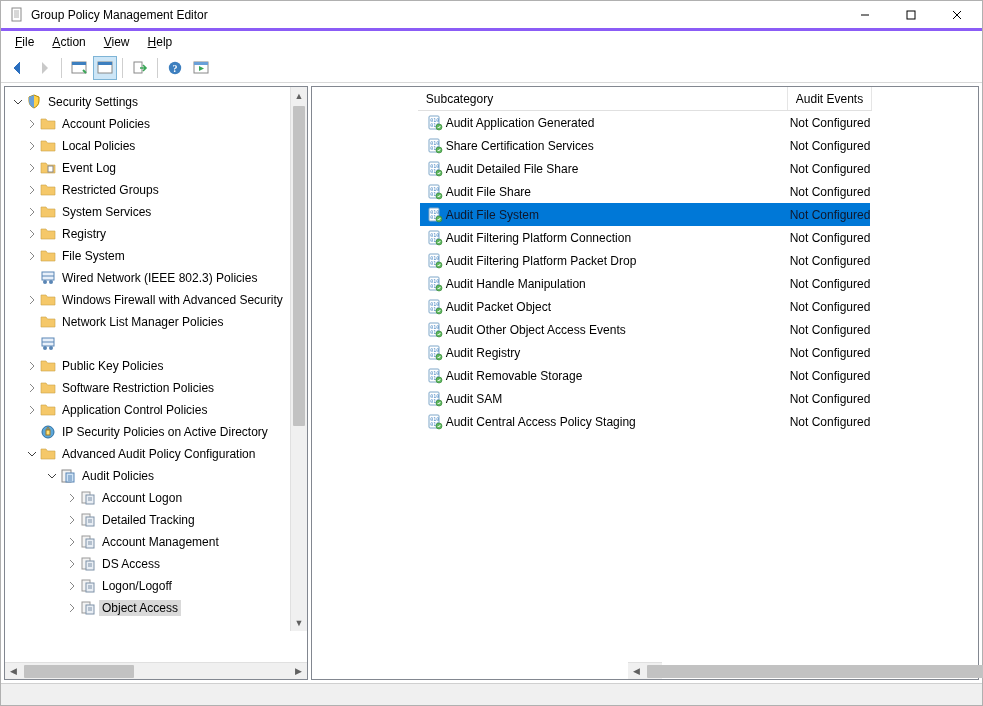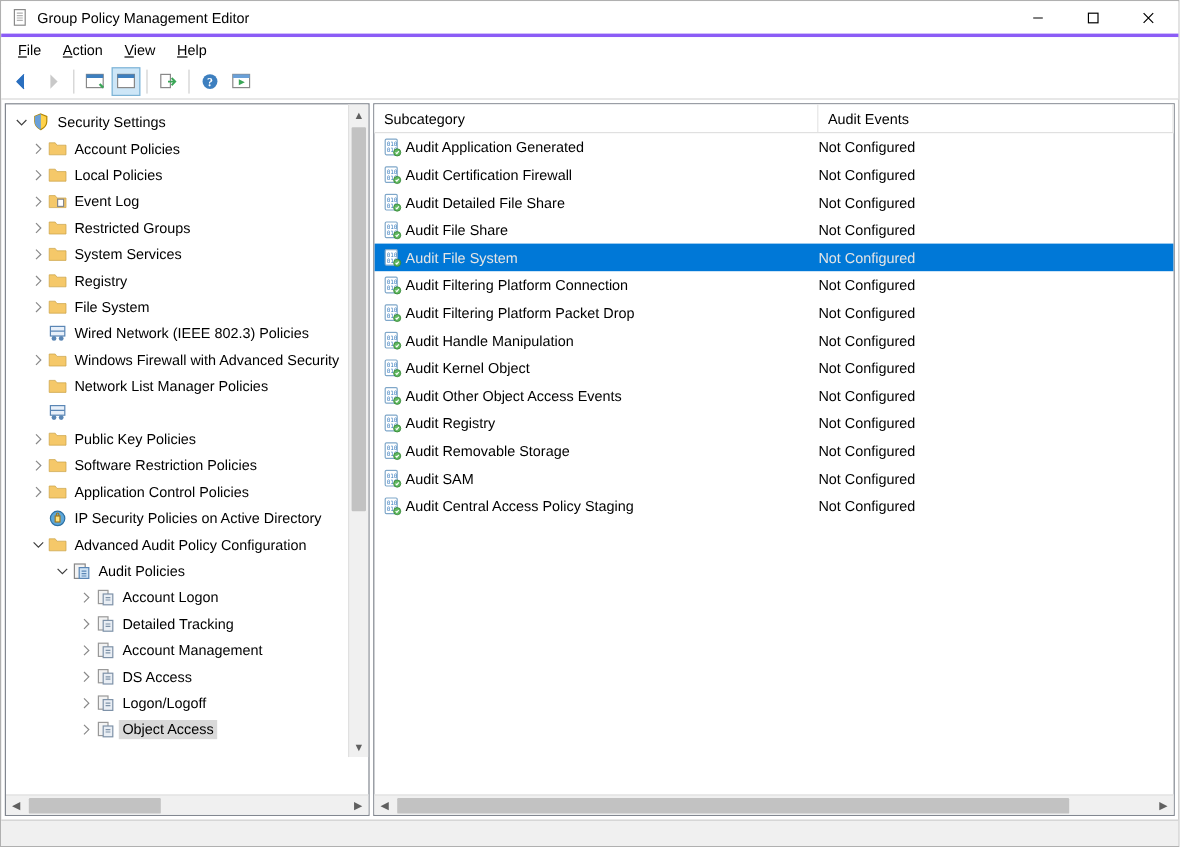--- a/index.html
+++ b/index.html
@@ -80,21 +80,21 @@
     gap: 3px;
     min-height:0;
   }
   .panel {
     border: 1px solid #828790;
     background: #fff;
     display: flex; flex-direction: column;
     min-height:0;
   }
   .tree-panel { width: 304px; gap: 31px; }
-  .list-panel { flex: 1; }
+  .list-panel { flex: 1; align-items: center; }
   .tree-scroll {
     flex: 1; overflow: hidden; position: relative;
     padding: 4px 0 0 0;
   }
   .tree-row {
     display: flex; align-items: center;
     height: 22px;
     white-space: nowrap;
     padding-left:4px;
   }
@@ -135,21 +135,21 @@
   .list-header .col {
     padding:4px 8px;border-right:1px solid #e5e5e5;
     display:flex;align-items:center;
   }
   .col-sub{flex:0 0 370px;}
   .col-evt{flex:1;}
   .list-body{flex:1;position:relative;overflow:hidden;}
   .list-row{
     display:flex;align-items:center;height:23px;padding-left:6px;white-space:nowrap;
   }
-  .list-row.selected{background:#0078d7;color:#e5e5e5;}
+  .list-row.selected{background:#0078d7;color:#0f172a;}
   .list-row .licon{width:18px;height:16px;display:inline-flex;align-items:center;justify-content:center;margin-right:2px;}
   .list-row .c-sub{flex:0 0 364px;display:flex;align-items:center;}
   .list-row .c-evt{flex:1;}
   
   .statusbar{height:22px;border-top:1px solid #d0d0d0;background:#f0f0f0;}
   
   .folder-path{fill:#f5c869;stroke:#caa348;stroke-width:0.6;}
 </style>
 </head>
 <body>
@@ -647,21 +647,21 @@
             </div>
             <div class="c-evt">Not Configured</div>
           </div>
           <div class="list-row">
             <div class="c-sub">
               <span class="licon">
                 <svg width="16" height="16">
                   <use href="#ico-policy"></use>
                 </svg>
               </span>
-              <span>Audit Certification Firewall</span>
+              <span>Share Certification Services</span>
             </div>
             <div class="c-evt">Not Configured</div>
           </div>
           <div class="list-row">
             <div class="c-sub">
               <span class="licon">
                 <svg width="16" height="16">
                   <use href="#ico-policy"></use>
                 </svg>
               </span>
@@ -724,21 +724,21 @@
             </div>
             <div class="c-evt">Not Configured</div>
           </div>
           <div class="list-row">
             <div class="c-sub">
               <span class="licon">
                 <svg width="16" height="16">
                   <use href="#ico-policy"></use>
                 </svg>
               </span>
-              <span>Audit Kernel Object</span>
+              <span>Audit Packet Object</span>
             </div>
             <div class="c-evt">Not Configured</div>
           </div>
           <div class="list-row">
             <div class="c-sub">
               <span class="licon">
                 <svg width="16" height="16">
                   <use href="#ico-policy"></use>
                 </svg>
               </span>

